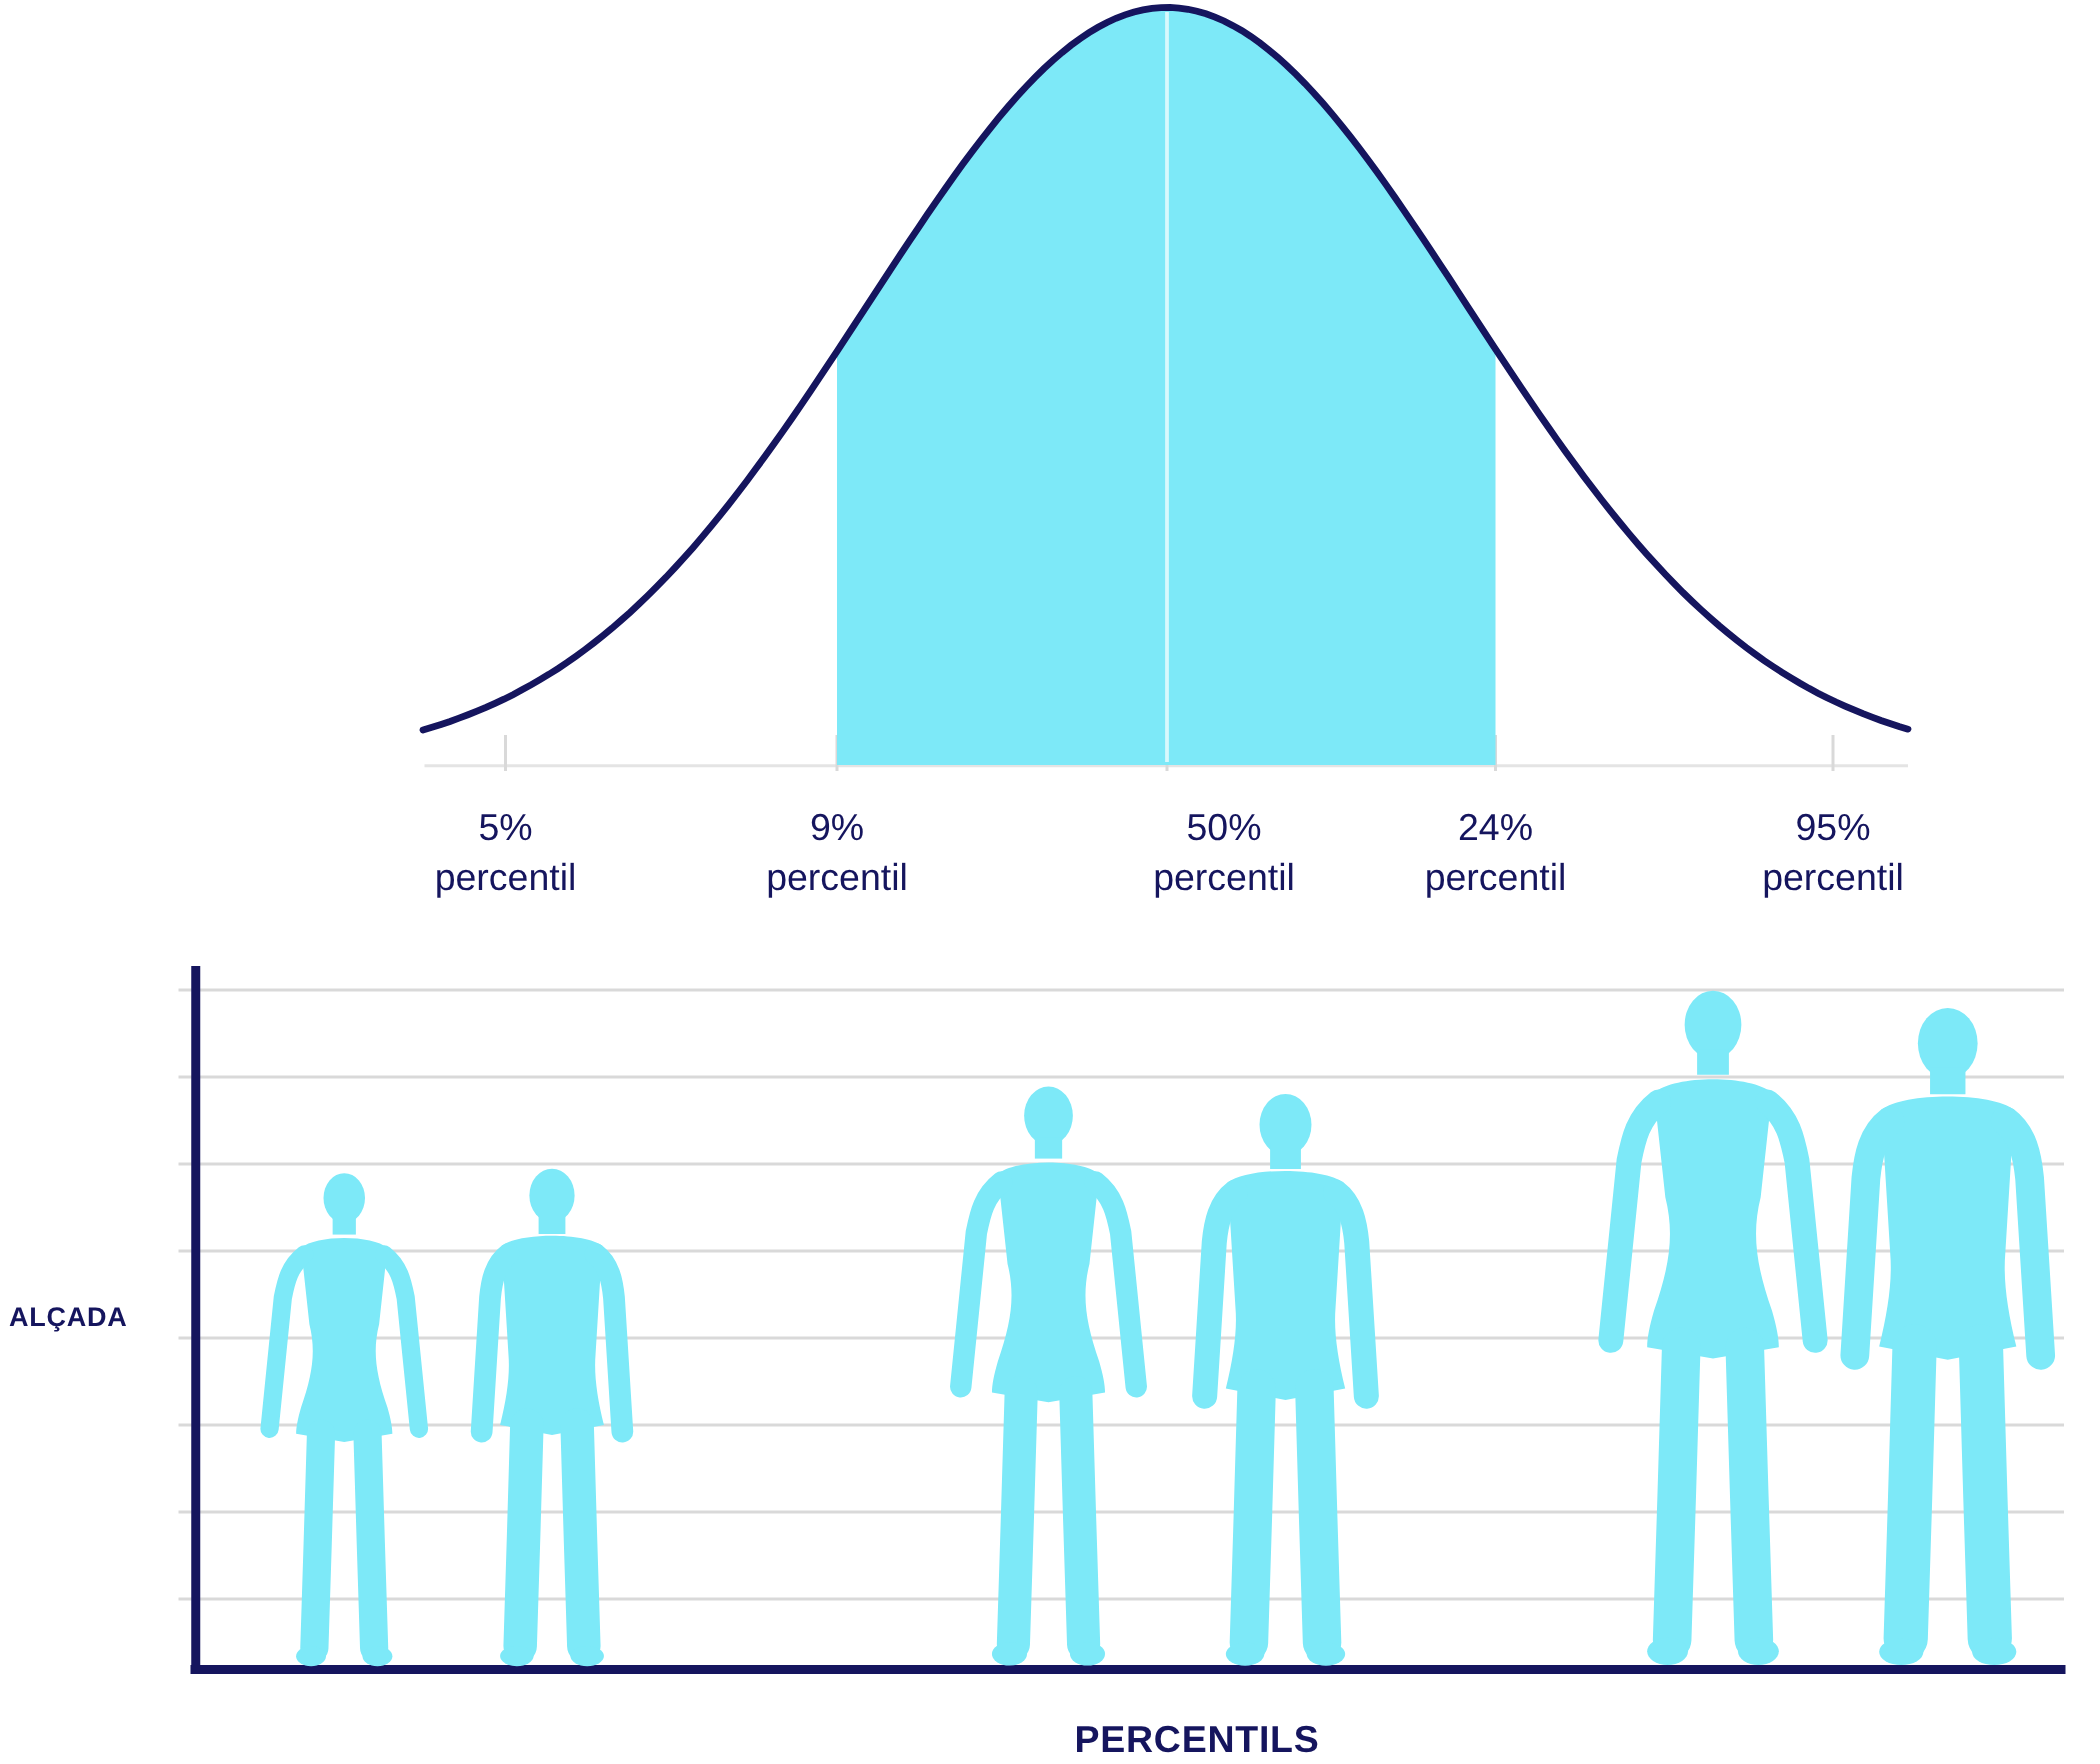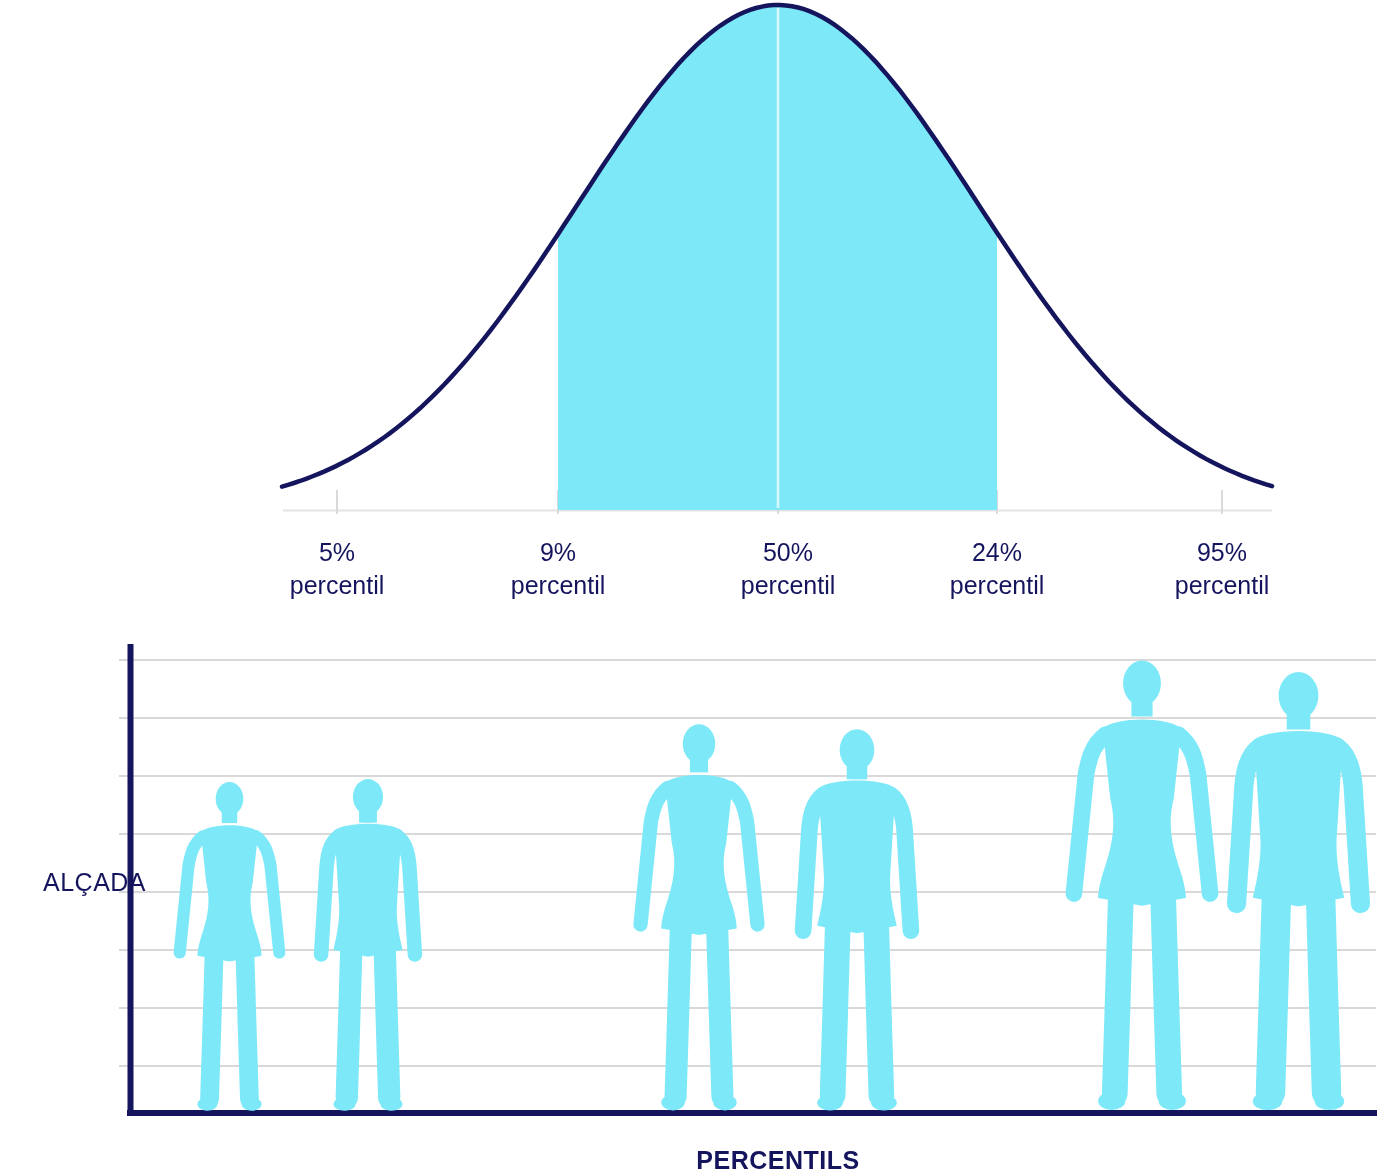--- a/index.html
+++ b/index.html
@@ -34,31 +34,30 @@
   }
   .pct span{display:block;}
   .axes{
     position:absolute;left:0;top:630px;width:1400px;height:500px;
   }
   .y-axis-label{
     position:absolute;
     left:6px;
     top:868px;
     color:var(--navy);
-    font-size:25px;
-    font-weight:400;
+    font-size:18px;
+    font-weight:700;
     letter-spacing:0.5px;
-    margin-left:37px;
   }
   .x-axis-label{
     position:absolute;
     left:700px;
     top:1146px;
     transform:translateX(-50%);
-    margin-left:78px;
+    margin-left:98px;
     color:var(--navy);
     font-size:25px;
     font-weight:700;
     letter-spacing:0.5px;
   }
   .fig{
     position:absolute;
     color:var(--cyan);
   }
   .curve-stroke{stroke:var(--navy);stroke-width:4.5;fill:none;stroke-linecap:round;}
@@ -117,21 +116,21 @@
   </svg>
 
   <div class="pct" style="left:337px">
     <span>5%</span>
     <span>percentil</span>
   </div>
   <div class="pct" style="left:558px">
     <span>9%</span>
     <span>percentil</span>
   </div>
-  <div class="pct" style="left:788px">
+  <div class="pct" style="left:816px">
     <span>50%</span>
     <span>percentil</span>
   </div>
   <div class="pct" style="left:997px">
     <span>24%</span>
     <span>percentil</span>
   </div>
   <div class="pct" style="left:1222px">
     <span>95%</span>
     <span>percentil</span>

